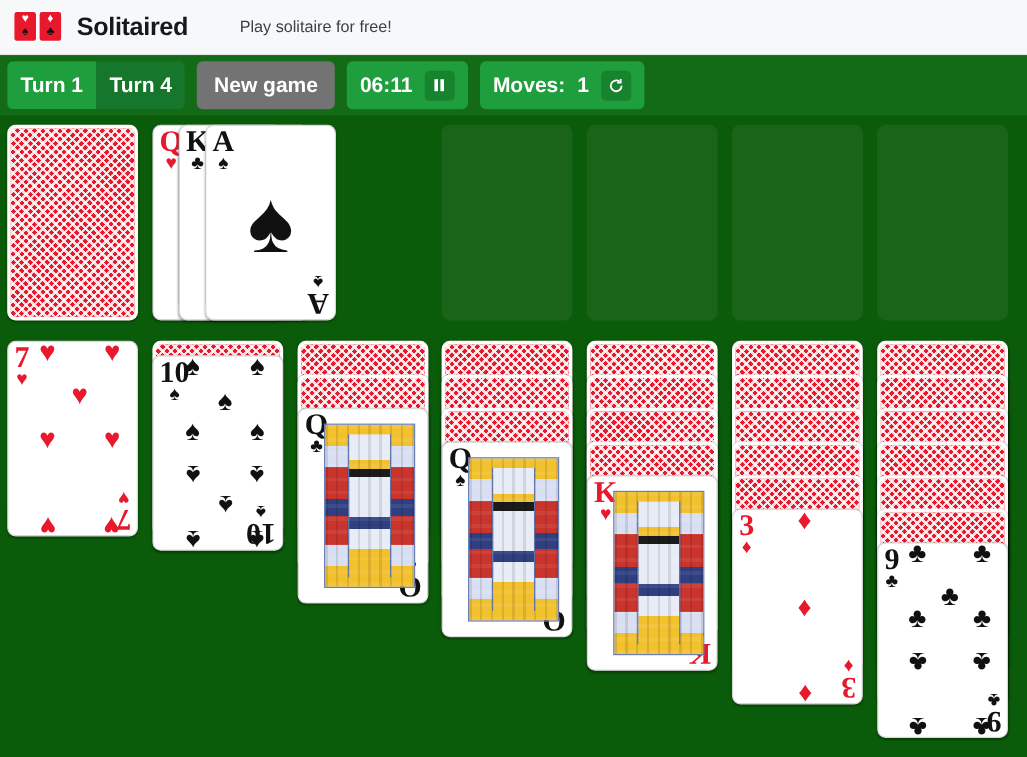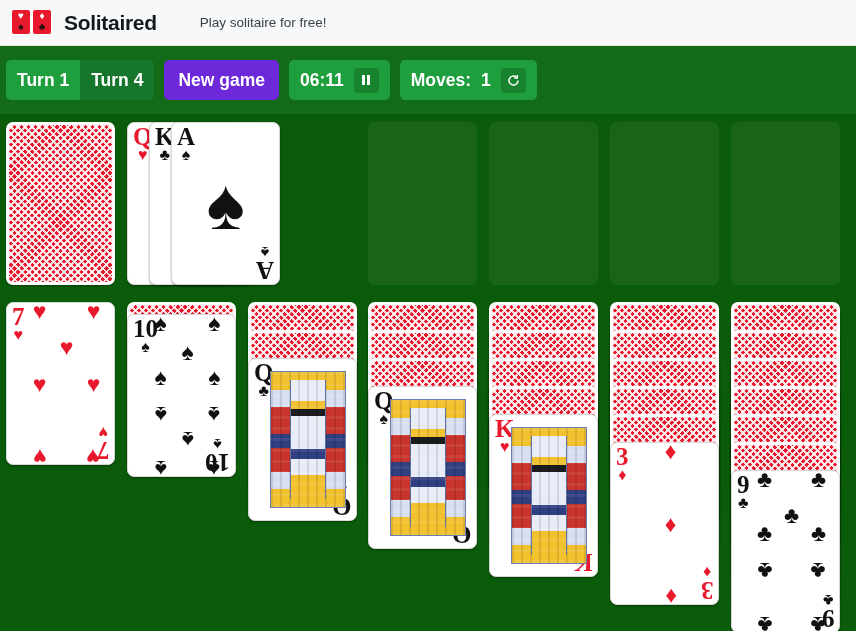--- a/index.html
+++ b/index.html
@@ -36,29 +36,29 @@
   .lc-top { font-size: 10px; color: #fff; line-height: 1; }
   .lc-bot { font-size: 10px; color: #111; line-height: 1; }
   #brand-name {
     font-size: 21px; font-weight: bold; color: #15181c;
     letter-spacing: -0.3px;
   }
   #tagline { font-size: 13.5px; color: #3c4147; margin-left: 34px; }
 
   
   #toolbar {
-    height: 68px;
+    height: 50px;
     background: #136b18;
     display: flex;
     align-items: center;
     padding: 0 6px;
     gap: 10px;
   }
   .tb-btn {
-    background: #6d28d9;
+    background: #737373;
     color: #fff;
     font-size: 17.5px;
     font-weight: bold;
     border: none;
     border-radius: 5px;
     height: 40px;
     padding: 0 14px;
     display: flex; align-items: center;
     cursor: pointer;
     white-space: nowrap;

